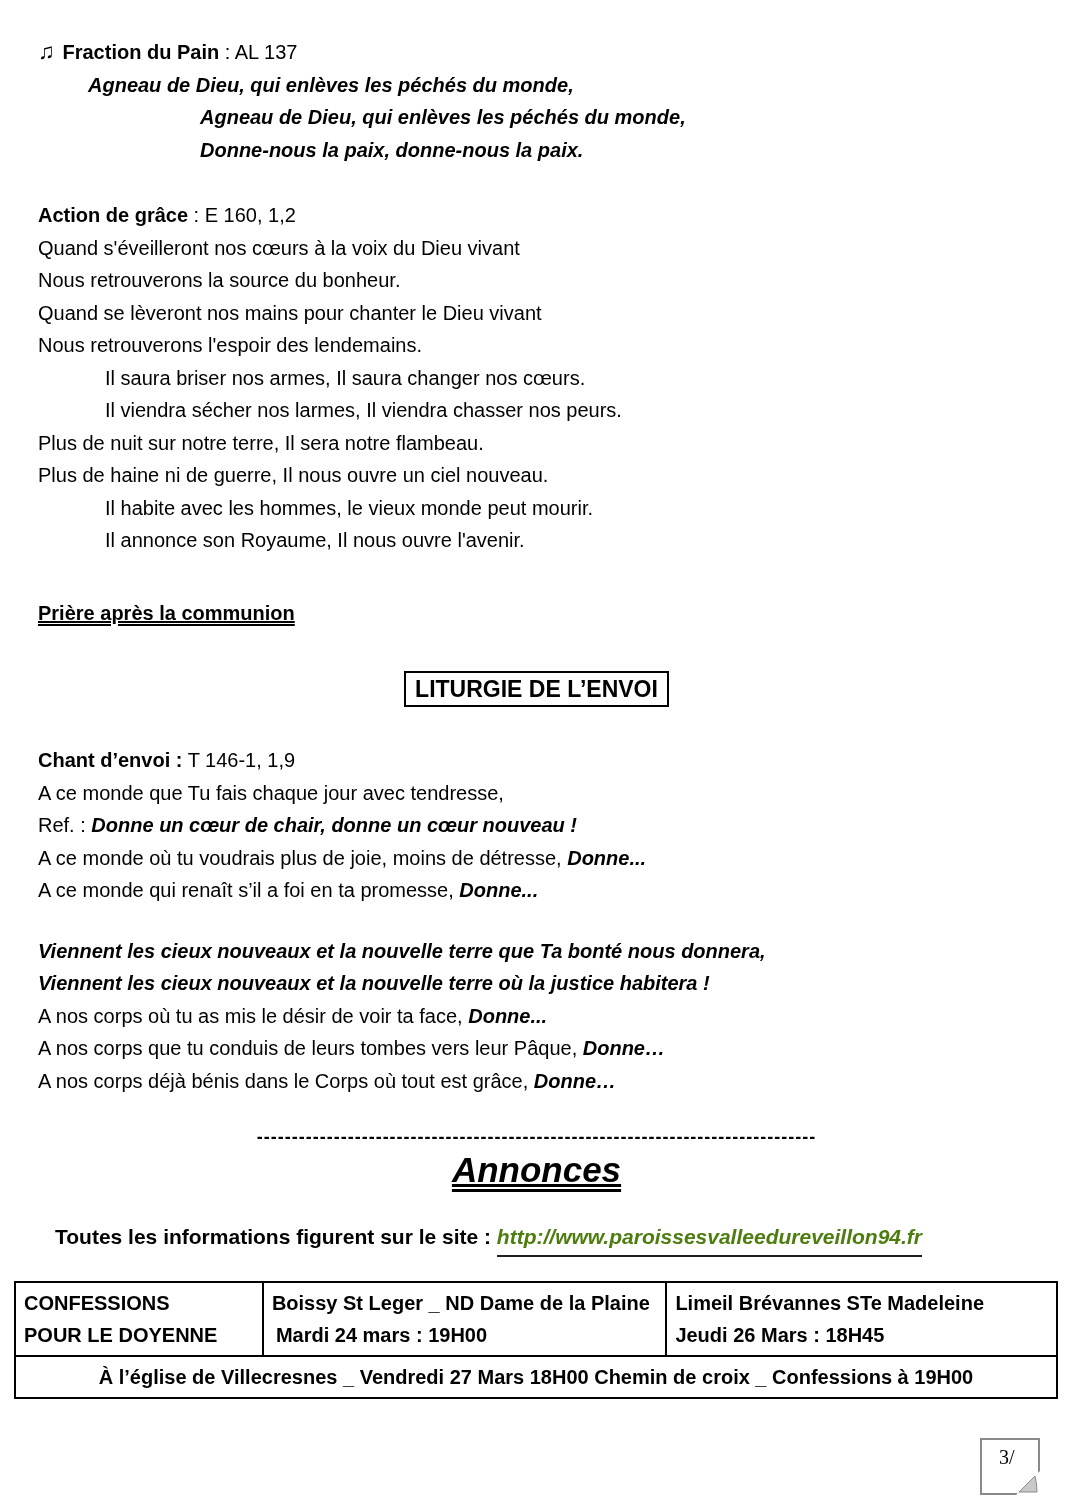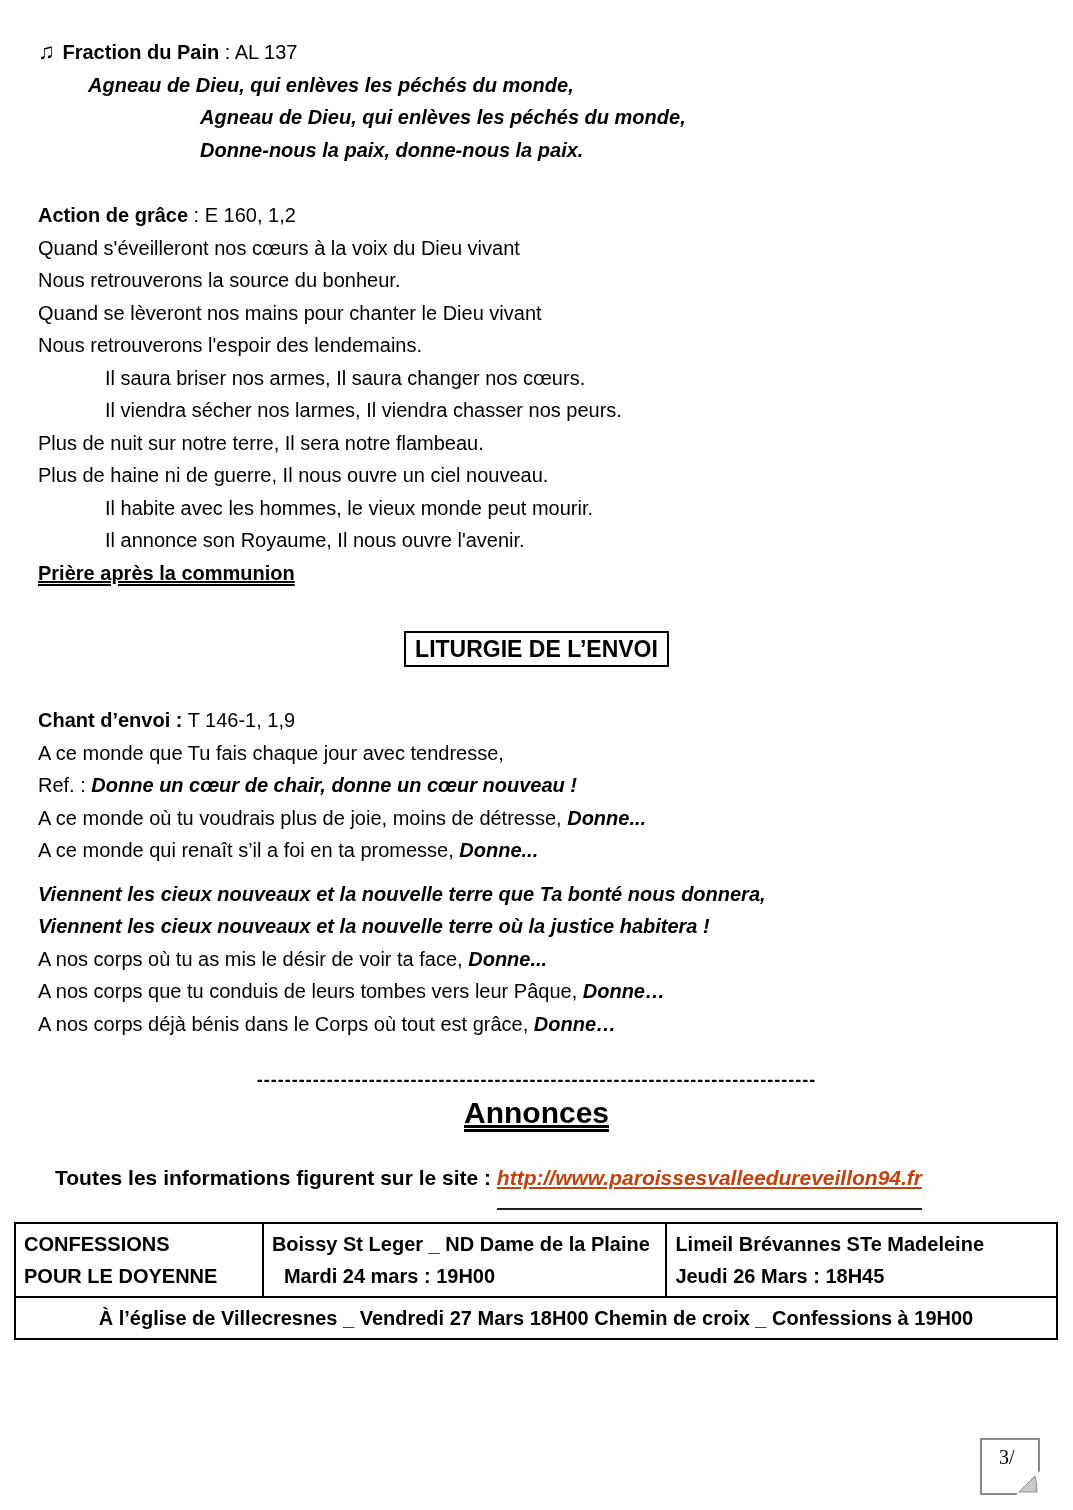--- a/index.html
+++ b/index.html
@@ -12,39 +12,39 @@
   }
   .doc { padding-top:36px; font-size:20px; line-height:32.5px; }
   .line { margin-left:38px; white-space:nowrap; }
   .b  { font-weight:bold; }
   .bi { font-weight:bold; font-style:italic; }
   .ind1 { margin-left:88px; }
   .ind2 { margin-left:200px; }
   .inda { margin-left:105px; }
   .note { font-size:22px; margin-right:8px; }
   .sec2 { margin-top:33px; }
-  .priere { }
+  .priere { margin-top:40px; }
   .dunder { text-decoration-line:underline; text-decoration-style:double; text-decoration-color:#000; }
   .boxrow { display:flex; justify-content:center; margin-top:42px; }
   .boxtitle { border:2px solid #000; padding:1px 9px; font-weight:bold; font-size:23px; line-height:30px; }
   .chant { margin-top:37px; }
-  .bridge { margin-top:11px; }
+  .bridge { margin-top:28px; }
   .sep { margin-top:30px; text-align:center; font-size:18px; font-weight:bold; line-height:20px; letter-spacing:1px; white-space:nowrap; }
   .annonces { margin-top:6px; text-align:center; }
-  .annonces-title { font-size:30px; font-weight:bold; line-height:34px; }
+  .annonces-title { font-size:35px; font-weight:bold; line-height:34px;font-style:italic; }
   .info { margin:28px 0 0 55px; font-weight:bold; font-size:21px; line-height:33px; white-space:nowrap; }
-  .sitelink { color:#c2410c; font-style:italic; border-bottom:2px solid #1f1f1f; padding-bottom:19px; cursor:pointer;text-decoration:underline; }
+  .sitelink { color:#4d7c0f; font-style:italic; border-bottom:2px solid #1f1f1f; padding-bottom:7px; cursor:pointer; }
   table.conf { border-collapse:collapse; margin:28px 0 0 14px; width:1044px; font-weight:bold; font-size:20px; table-layout:fixed; }
   table.conf td { border:2px solid #000; vertical-align:middle; line-height:32px; padding:4px 8px; }
   td.c1 { width:231px; padding-left:18px; }
   td.c2 { width:376px; padding-left:8px; }
   td.c3 { width:364px; padding-left:12px; }
   td.foot { text-align:center; height:41px; line-height:33px; }
   .cellline { white-space:nowrap; }
-  .cell2b { margin-left:12px; }
+  .cell2b { margin-left:4px; }
   .pagebox {
     position:absolute; top:1438px; left:980px; width:60px; height:57px;
     border:2px solid #8a8a8a; background:#fff;
     font-family:"Liberation Serif","DejaVu Serif",serif; font-size:20px;
   }
   .pagebox .num { position:absolute; top:6px; left:17px; }
   .fold { position:absolute; right:-2px; bottom:-2px; }
 </style>
 </head>
 <body>

